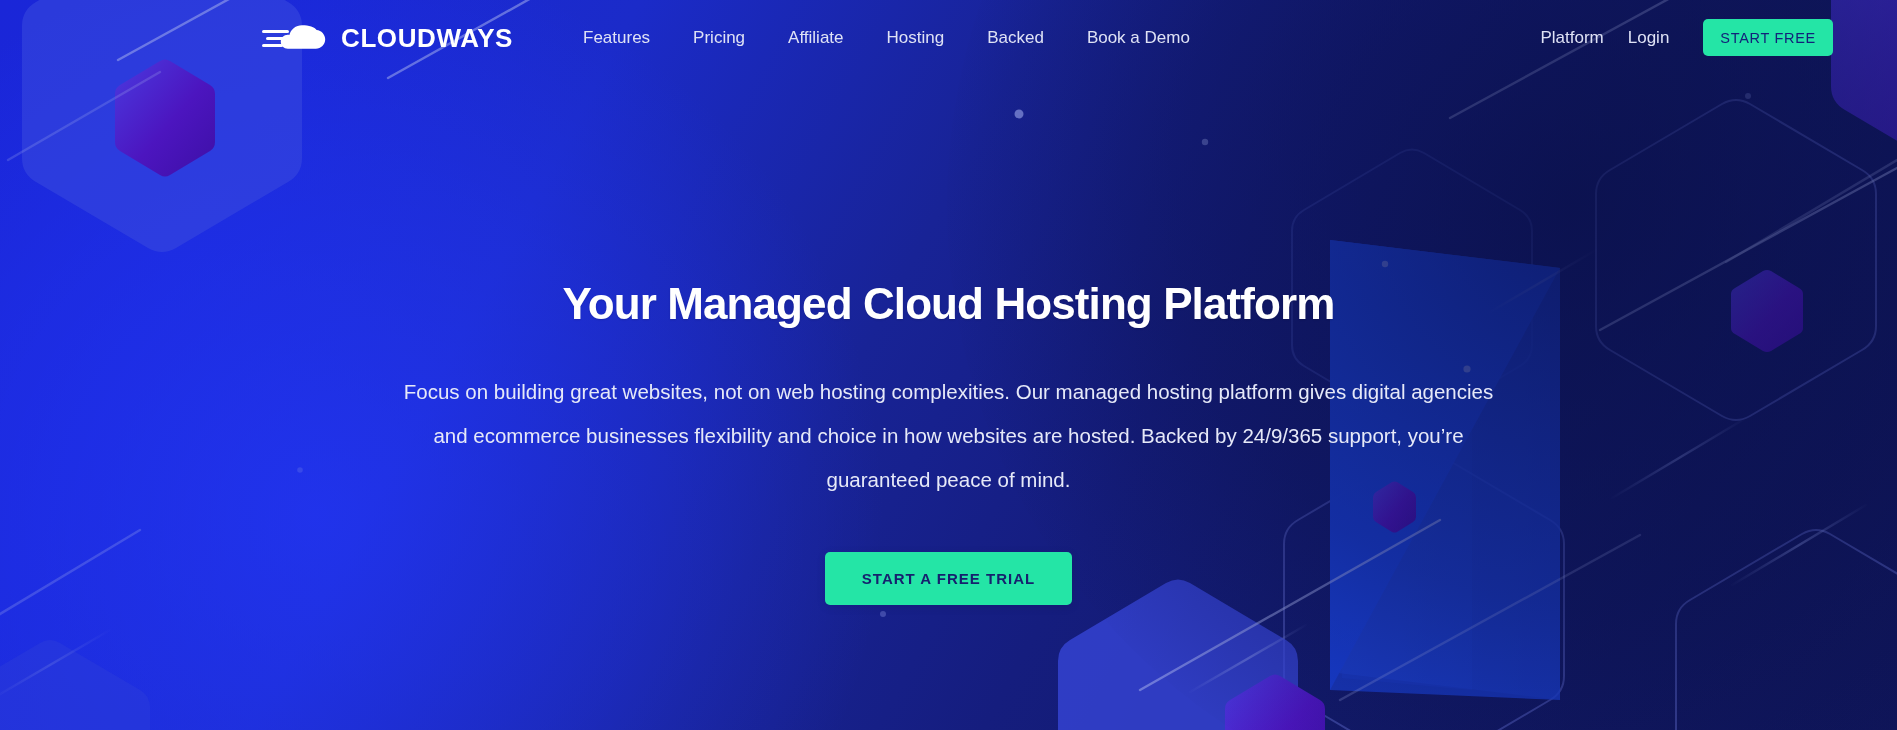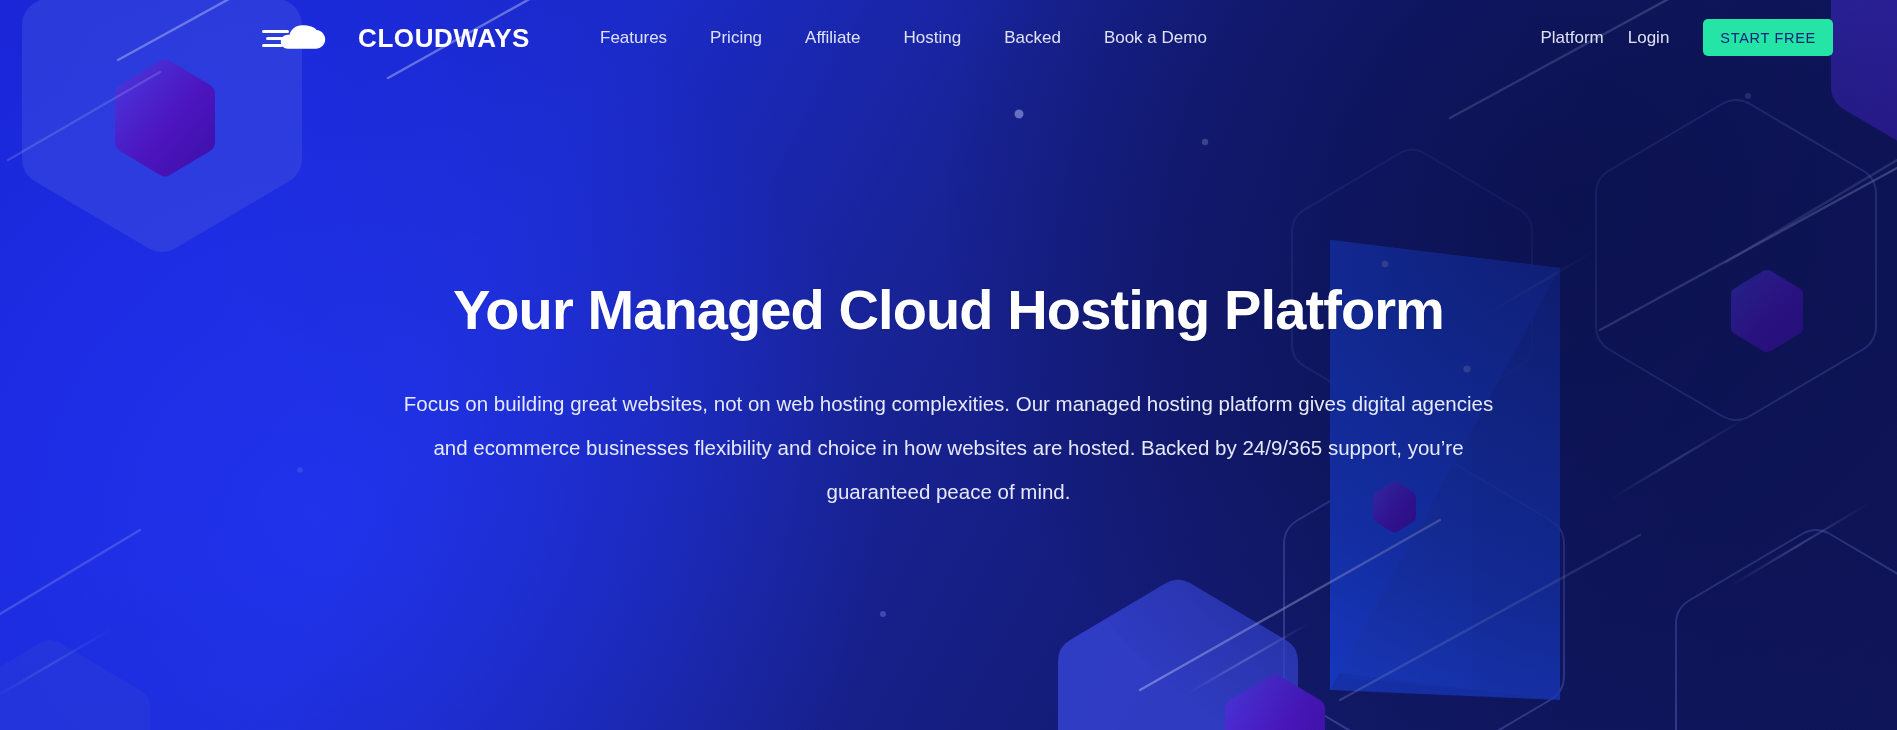--- a/index.html
+++ b/index.html
@@ -42,21 +42,21 @@
   .bg-layer { position:absolute; inset:0; pointer-events:none; }
   .bg-svg { position:absolute; inset:0; width:1897px; height:730px; }
 
   
   #navbar {
     position:absolute; top:0; left:0; right:0; height:75px;
     display:flex; align-items:center;
     padding:0 64px 0 262px;
     z-index:30;
   }
-  #brand { display:flex; align-items:center; gap:17px; text-decoration:none; }
+  #brand { display:flex; align-items:center; gap:0; text-decoration:none; }
   #brand svg { display:block; }
   .brand-text {
     color:#fff; font-size:26px; font-weight:700;
     letter-spacing:.6px; margin-left:7px; line-height:1;
   }
 
   #main-nav { display:flex; align-items:center; gap:15px; margin-left:56px; }
   .nav-link {
     color:#dfe2f5; font-size:17px; line-height:1;
     text-decoration:none; padding:6px 14px; white-space:nowrap;
@@ -76,21 +76,21 @@
     white-space:nowrap; font-family:inherit;
   }
 
   
   #hero-content {
     position:absolute; top:0; left:0; width:1897px; height:730px;
     display:flex; flex-direction:column; align-items:center;
     padding-top:280px; z-index:20;
   }
   #hero-title {
-    color:#fff; font-size:56px; font-weight:700;
+    color:#fff; font-size:44px; font-weight:700;
     letter-spacing:-.9px; line-height:1.08; text-align:left;
     text-shadow:0 1px 2px rgba(0,0,0,.12);
   }
   #hero-subtitle {
     margin-top:42px;
     width:1128px; max-width:1128px;
     color:#e6e9f8; font-size:20.5px; line-height:44px;
     text-align:center; font-weight:400;
   }
   #hero-cta {
@@ -238,15 +238,16 @@
     <div id="nav-right">
       <a class="util-link" href="#">Platform</a>
       <a class="util-link" href="#">Login</a>
       <button id="start-free-btn">START FREE</button>
     </div>
   </nav>
 
   <div id="hero-content">
     <h1 id="hero-title">Your Managed Cloud Hosting Platform</h1>
     <p id="hero-subtitle">Focus on building great websites, not on web hosting complexities. Our managed hosting platform gives digital agencies and ecommerce businesses flexibility and choice in how websites are hosted. Backed by 24/9/365 support, you’re guaranteed peace of mind.</p>
+    <button id="hero-cta">START A FREE TRIAL</button>
   </div>
 
 </section>
 
 </body></html>

